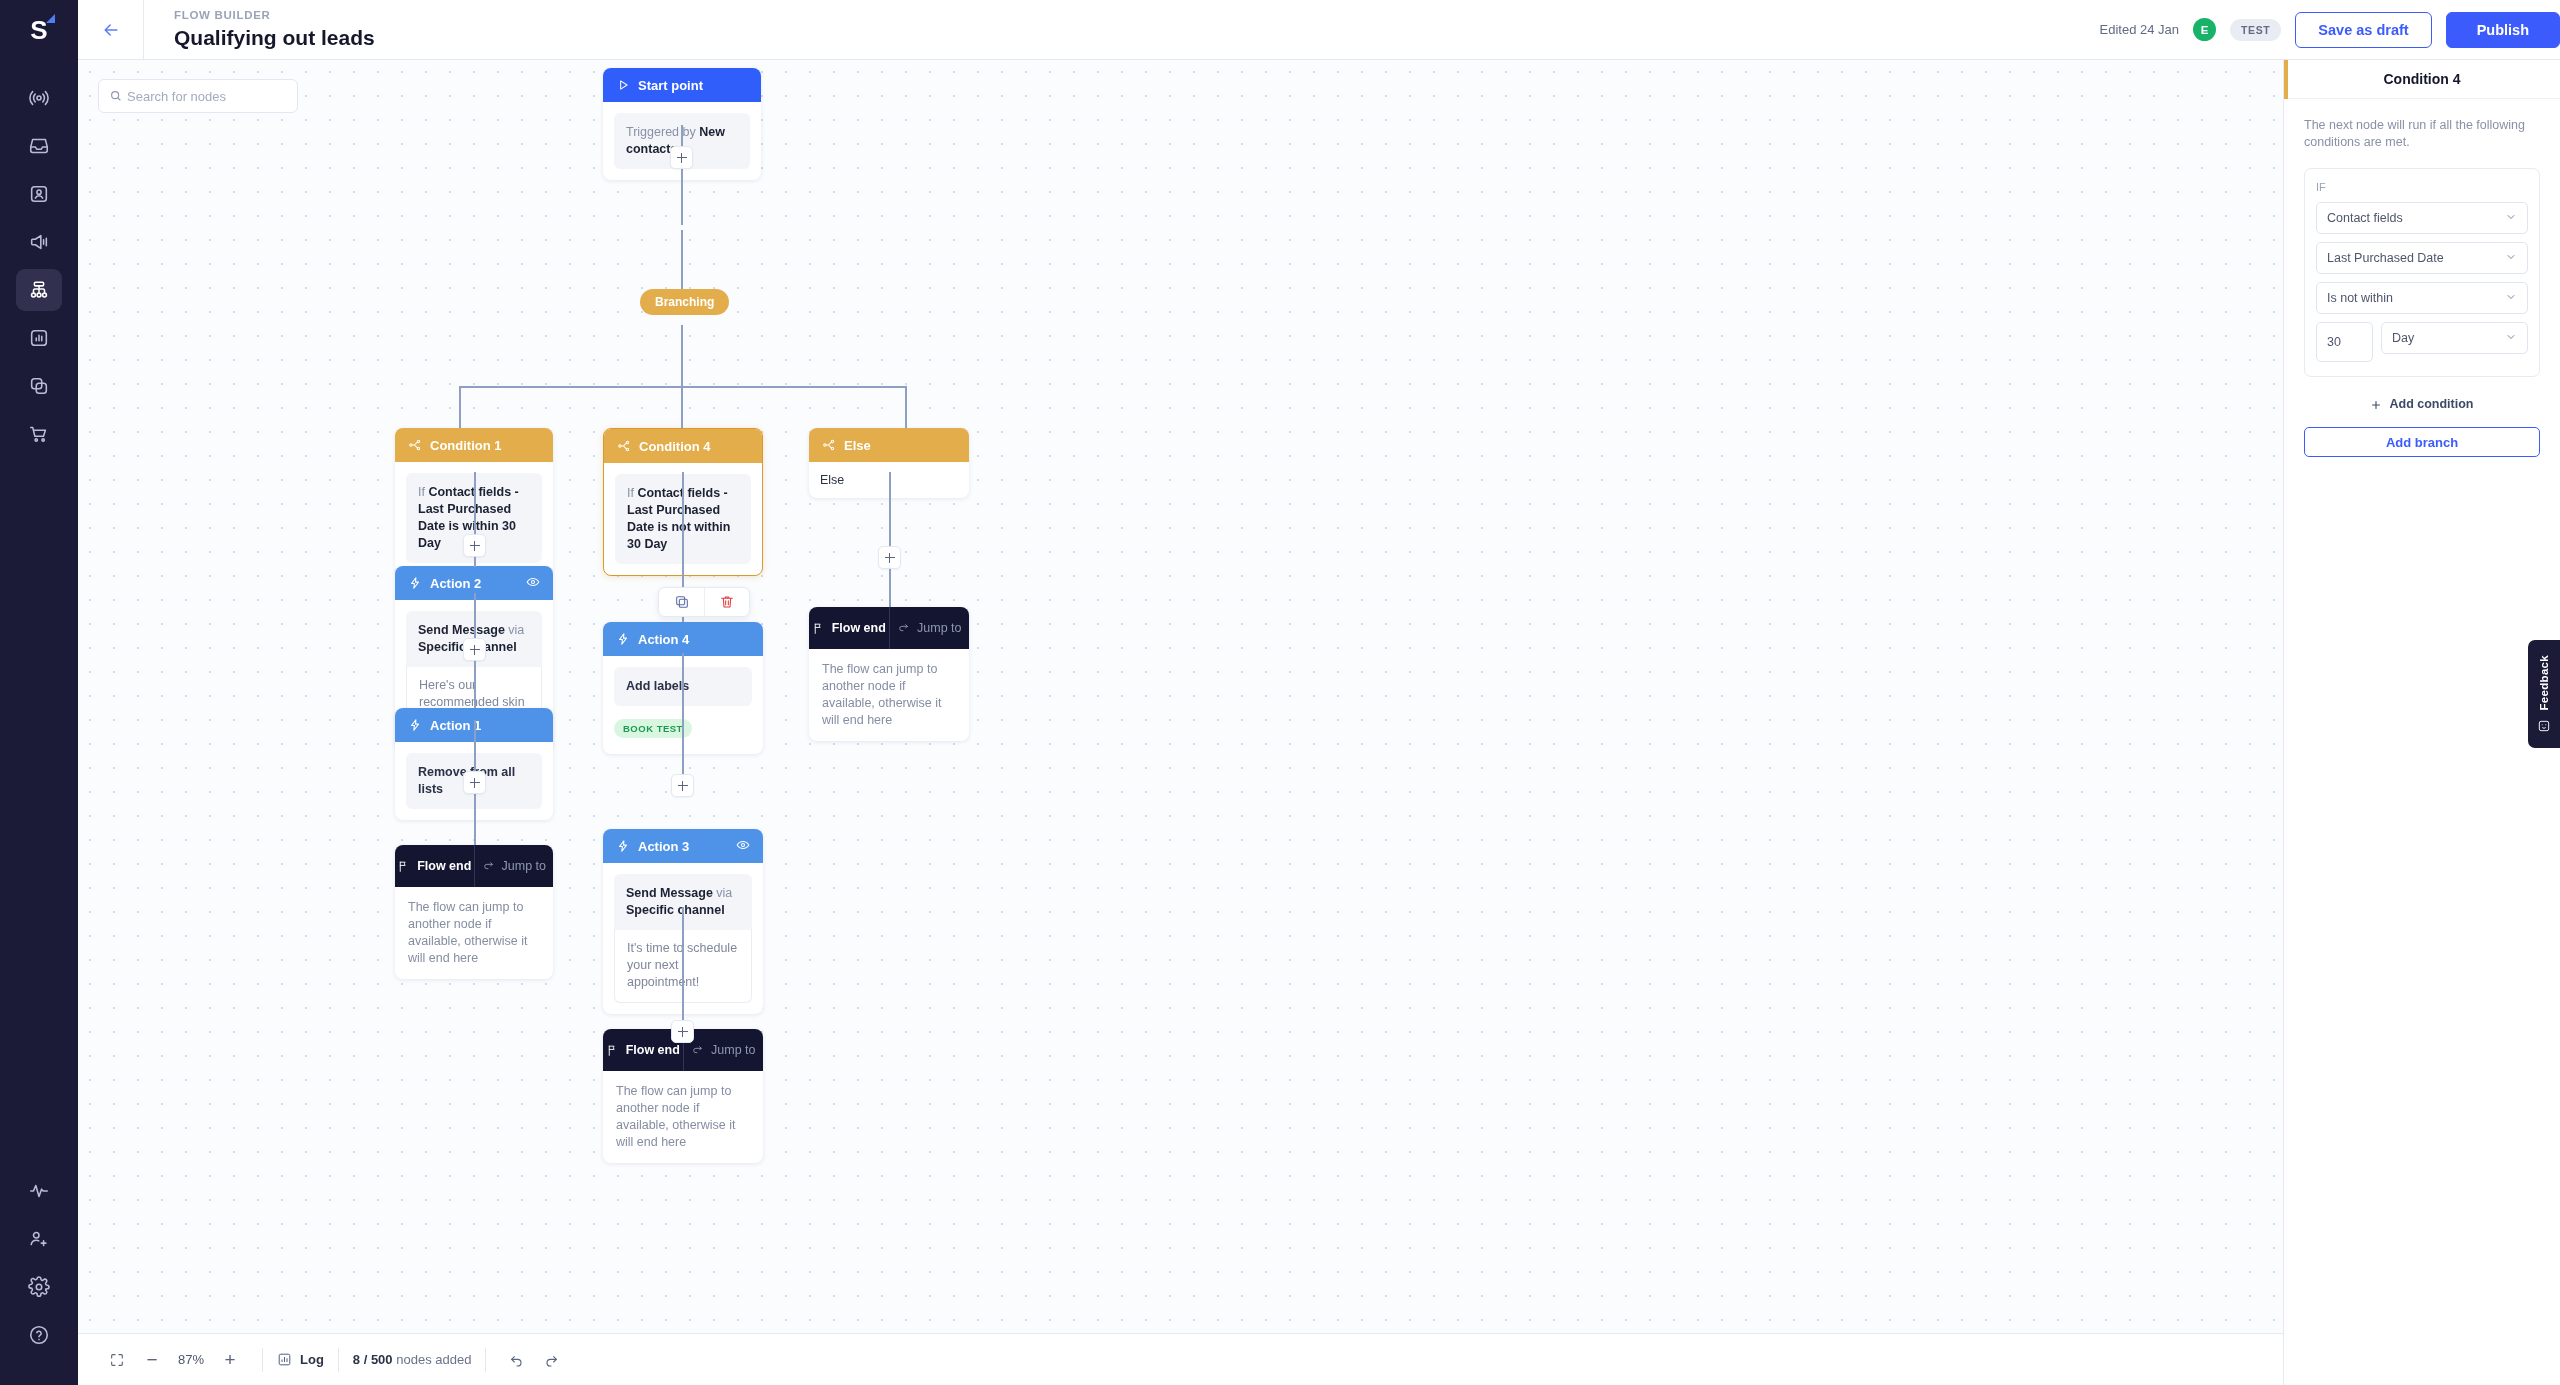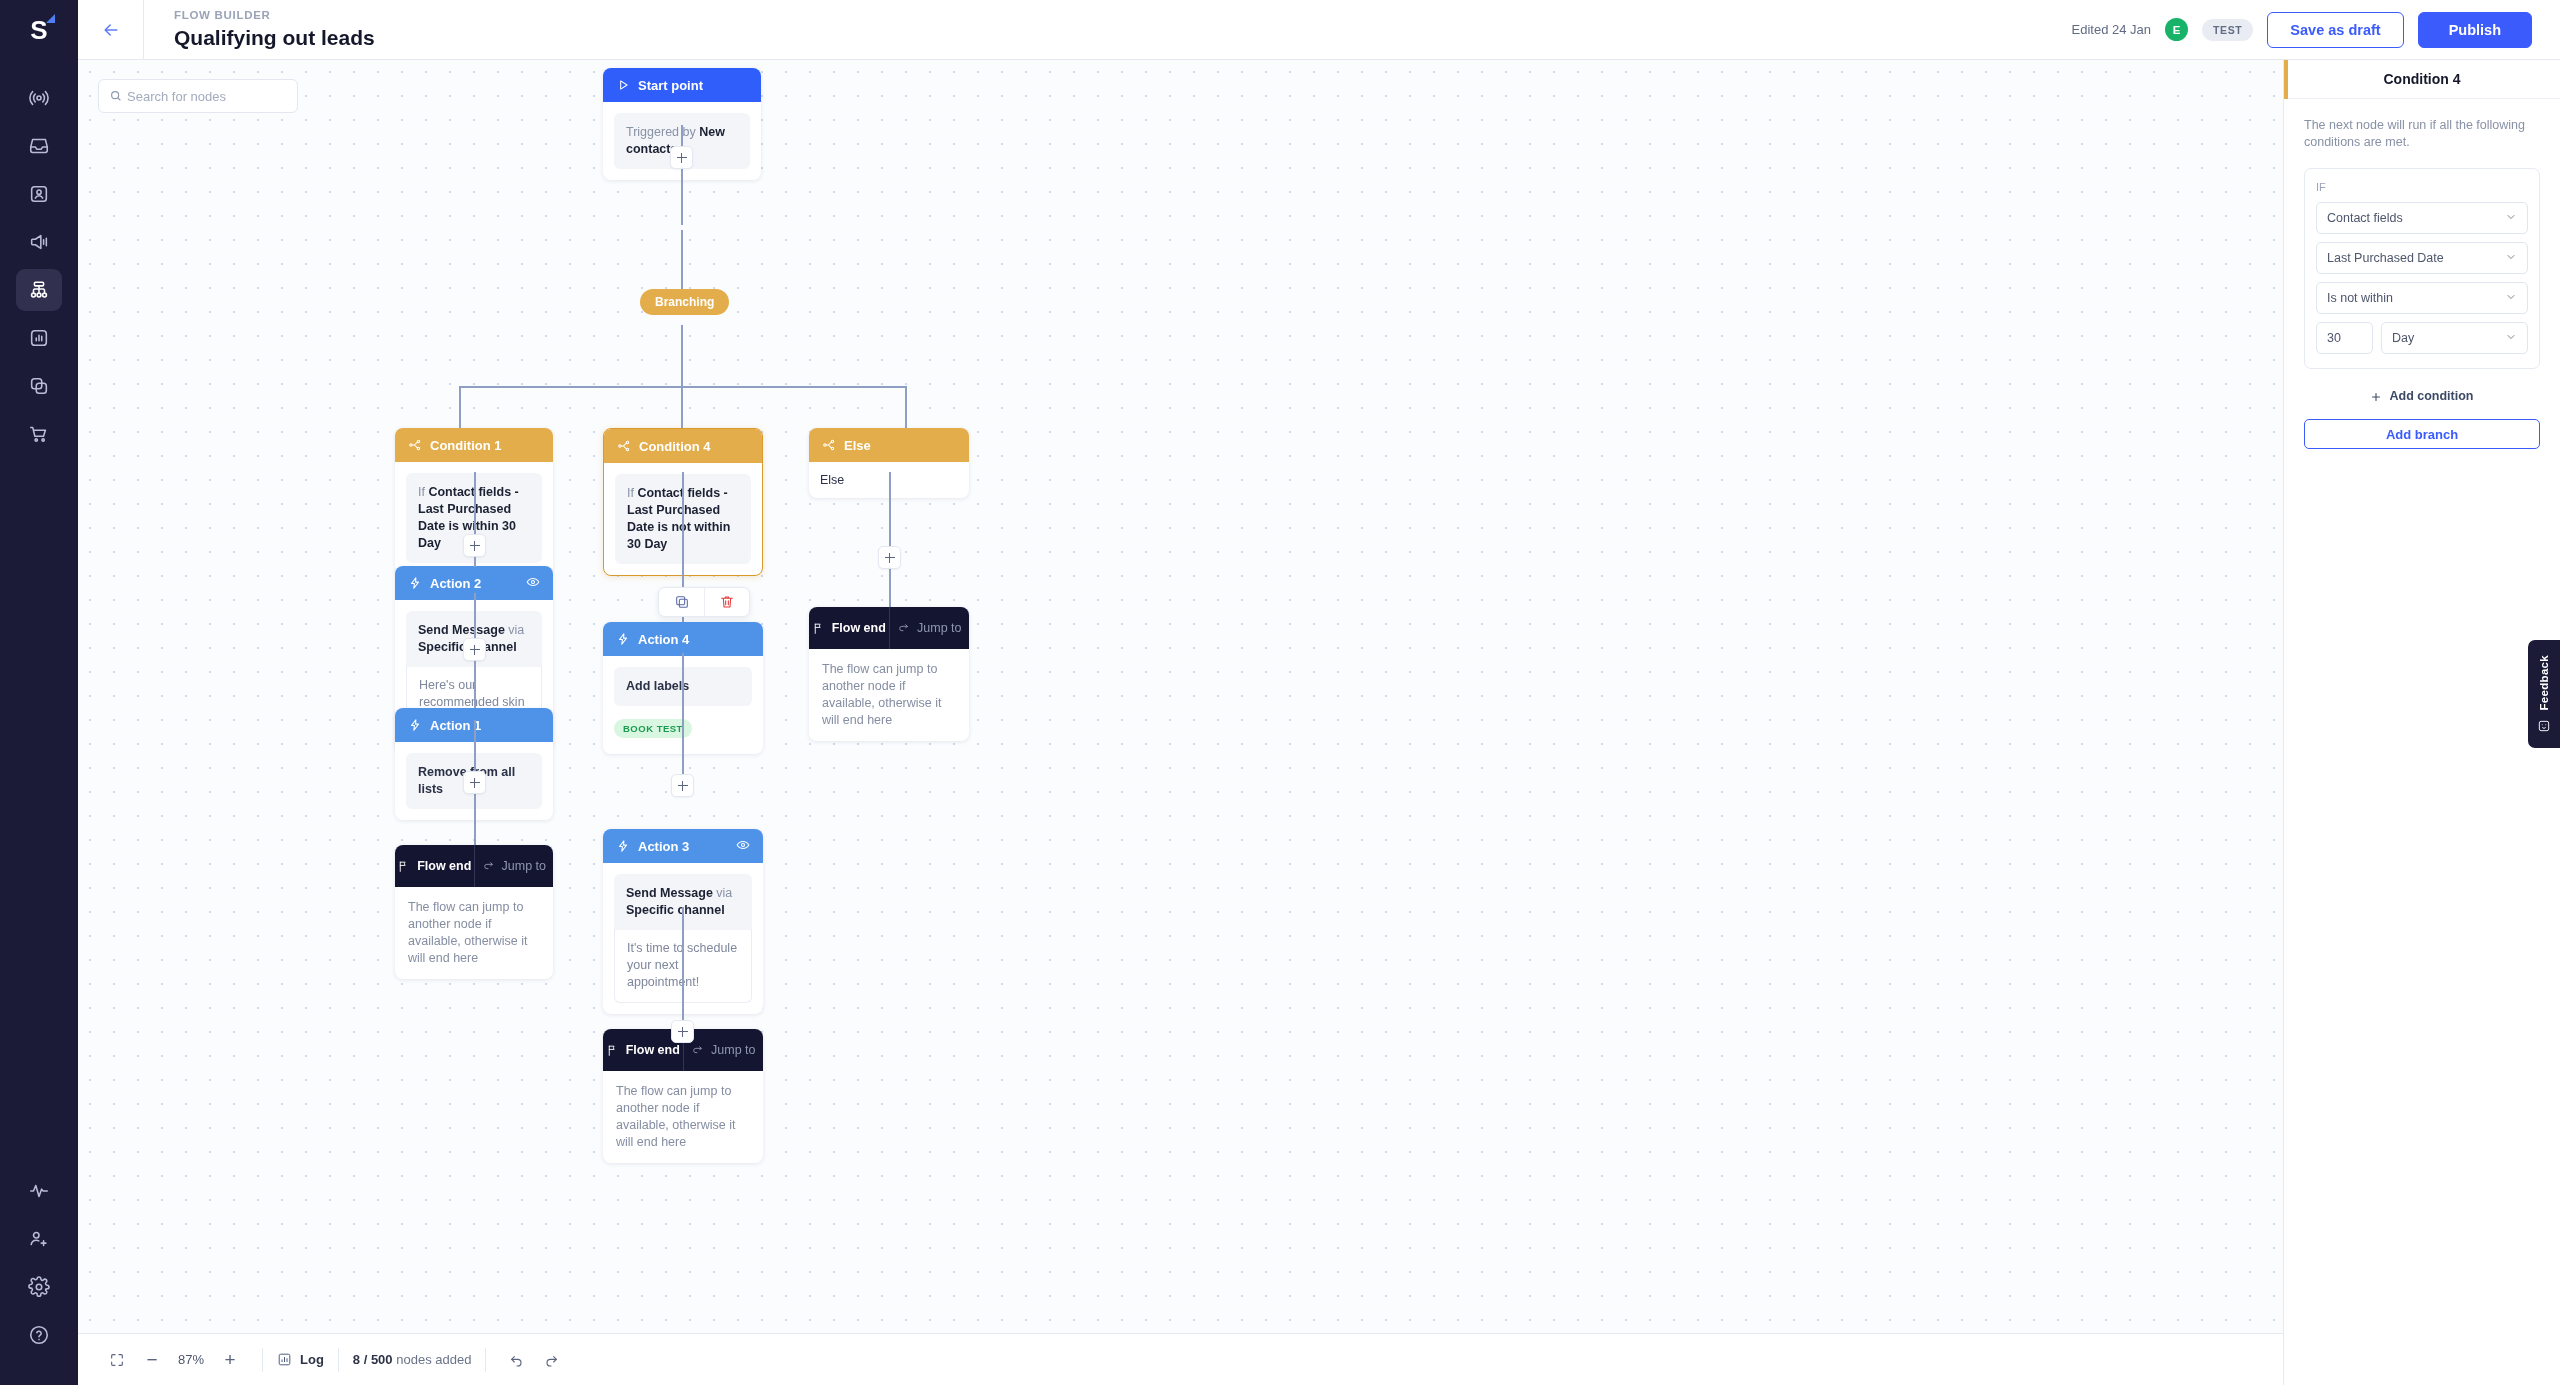--- a/index.html
+++ b/index.html
@@ -45,21 +45,21 @@
     display: flex; align-items: center; z-index: 30;
   }
   .back-btn {
     width: 66px; height: 59px; display: flex; align-items: center; justify-content: center;
     border-right: 1px solid #e6e9f0; cursor: pointer;
   }
   .back-btn svg { width: 20px; height: 20px; stroke: #5c7cfa; fill: none; stroke-width: 1.8; stroke-linecap: round; stroke-linejoin: round; }
   .title-wrap { padding-left: 30px; display: flex; flex-direction: column; justify-content: center; }
   .eyebrow { font-size: 11.5px; letter-spacing: .7px; color: #9aa3b8; font-weight: 600; text-transform: uppercase; line-height: 15px; }
   .flow-title { font-size: 21px; font-weight: 700; color: #15172b; line-height: 26px; margin-top: 2px; }
-  .header-right { margin-left: auto; display: flex; align-items: center; padding-right: 28px; gap: 14px; }
+  .header-right { margin-left: auto; display: flex; align-items: center; gap: 14px; }
   .edited { font-size: 13px; color: #606a84; }
   .avatar {
     width: 23px; height: 23px; border-radius: 50%; background: #18b368;
     color: #fff; font-size: 11.5px; font-weight: 700;
     display: flex; align-items: center; justify-content: center;
   }
   .draft-badge {
     background: #e9ecf3; color: #626c85; font-size: 10.5px; font-weight: 700;
     letter-spacing: .6px; padding: 5px 11px; border-radius: 13px;
   }
@@ -204,21 +204,21 @@
   .cond-if { font-size: 11px; color: #9aa3b8; margin-bottom: 9px; }
   .select {
     width: 100%; height: 32px; border: 1px solid #e0e5ef; border-radius: 5px;
     display: flex; align-items: center; padding: 0 10px; margin-bottom: 8px;
     font-size: 12.5px; color: #4e566d; cursor: pointer; background: #fff;
   }
   .select .chev { margin-left: auto; }
   .select .chev svg { width: 12px; height: 12px; stroke: #7a8498; fill:none; stroke-width: 2; stroke-linecap:round; stroke-linejoin:round; }
   .row2 { display: flex; gap: 8px; margin-bottom: 0; }
   .num-input {
-    width: 57px; height: 32px; border: 1px solid #e0e5ef; border-radius: 5px;
+    width: 57px; height: 40px; border: 1px solid #e0e5ef; border-radius: 5px;
     padding: 0 10px; font-size: 12.5px; color: #4e566d; font-family: inherit; outline: none;
   }
   .select.small { flex: 1; margin-bottom: 0; }
   .add-cond {
     display: flex; align-items: flex-end; justify-content: center; gap: 7px;
     margin: 20px 0 0 0; font-size: 12.5px; font-weight: 700; color: #3d4a66; cursor: pointer;
   }
   .add-cond svg { width: 12px; height: 12px; stroke: #3d4a66; stroke-width: 2.2; stroke-linecap: round; }
   .add-branch {
     margin: 16px 20px 0 20px; height: 30px; border: 1px solid #3b5bfd; border-radius: 5px;

